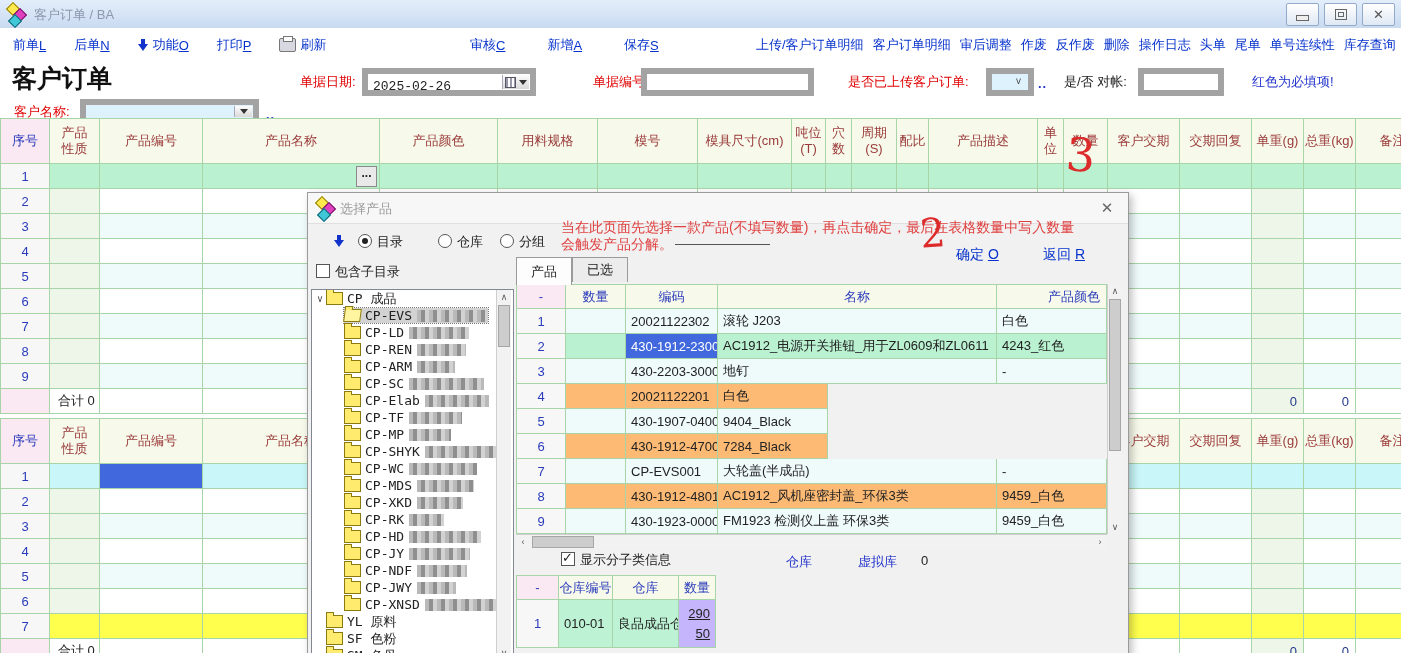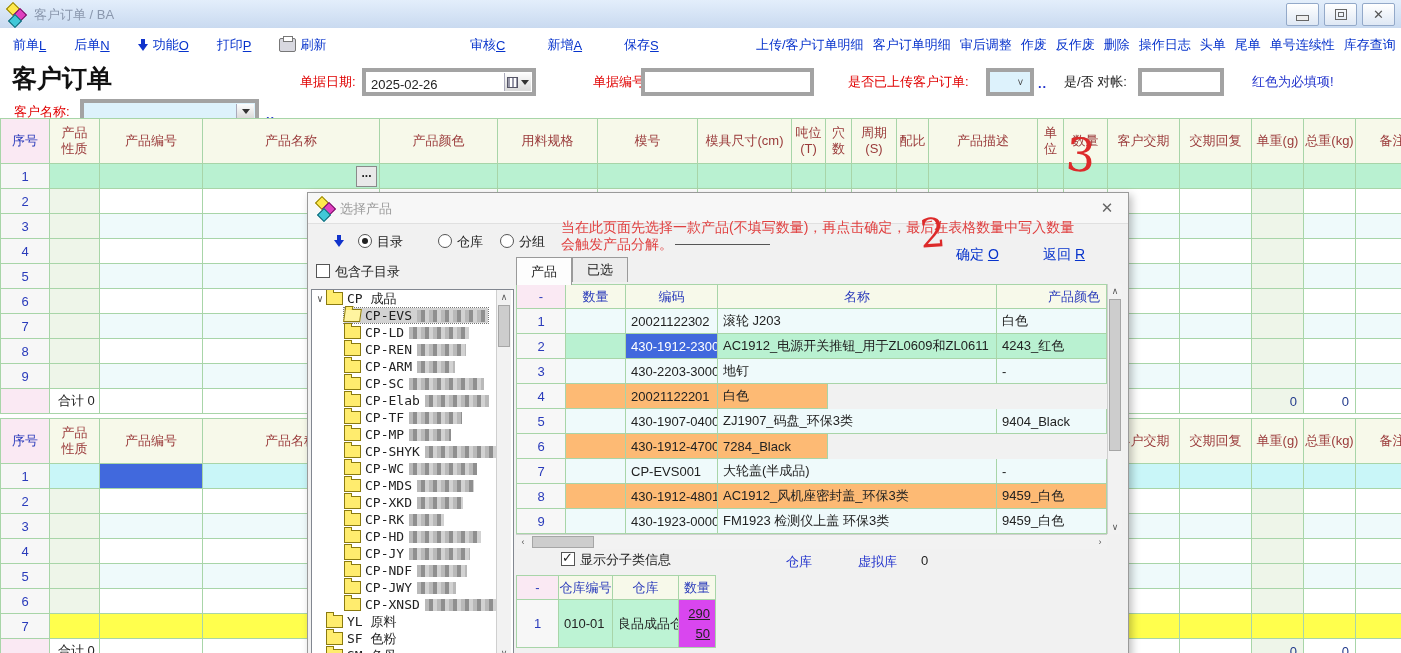--- a/index.html
+++ b/index.html
@@ -32,21 +32,21 @@
   .ico-refresh{display:inline-block;width:15px;height:12px;position:relative;margin-right:4px;
     background:#d8d8e0;border:1px solid #777;border-radius:2px;}
   .ico-refresh::before{content:"";position:absolute;left:3px;top:-3px;width:8px;height:4px;background:#fff;border:1px solid #777;}
   
   .formarea{position:absolute;left:0;top:60px;width:1401px;height:58px;background:#fff;}
   .doc-title{position:absolute;left:12px;top:2px;font-family:"Liberation Serif","DejaVu Serif",serif;
     font-weight:bold;font-size:25px;color:#111;}
   .flabel{position:absolute;white-space:nowrap;}
   .red{color:#e00000;}
   .blue{color:#2233cc;}
-  .inputbox{position:absolute;border:4px solid #a3a3a3;background:#fff;box-sizing:border-box;}
+  .inputbox{position:absolute;border:6px solid #a3a3a3;background:#fff;box-sizing:border-box;font-family:Liberation Mono, monospace;}
   .inputbox .val{position:absolute;left:5px;top:5px;}
   .combo-blue{background:#ddf2fc;}
   .ddbtn{position:absolute;right:1px;top:1px;bottom:1px;width:17px;background:linear-gradient(#fdfdfd,#d9d9d9);
     border-left:1px solid #aab;display:flex;align-items:center;justify-content:center;}
   .tri{width:0;height:0;border-left:4px solid transparent;border-right:4px solid transparent;border-top:5px solid #333;}
   .chevr{font-size:10px;color:#444;}
   .calbtn{position:absolute;right:1px;top:1px;bottom:1px;width:26px;background:linear-gradient(#fdfdfd,#d9d9d9);
     border-left:1px solid #aab;display:flex;align-items:center;justify-content:center;gap:3px;}
   .calico{width:9px;height:9px;border:1px solid #556;background:
     repeating-linear-gradient(90deg,#99a 0 2px,#fff 2px 4px);}
@@ -975,21 +975,20 @@
         <div class="dg-r">
           <div class="dg-c" style="width: 50px;">4</div>
           <div class="dg-c" style="width: 60px;"></div>
           <div class="dg-c" style="width: 92px;">20021122201</div>
           <div class="dg-c" style="width: 110px;">白色</div>
         </div>
         <div class="dg-r alt">
           <div class="dg-c" style="width: 50px;">5</div>
           <div class="dg-c" style="width: 60px;"></div>
           <div class="dg-c" style="width: 92px;">430-1907-0400</div>
-          <div class="dg-c" style="width: 279px;">ZJ1907_码盘_环保3类</div>
           <div class="dg-c" style="width: 110px;">9404_Black</div>
         </div>
         <div class="dg-r">
           <div class="dg-c" style="width: 50px;">6</div>
           <div class="dg-c" style="width: 60px;"></div>
           <div class="dg-c" style="width: 92px;">430-1912-4700</div>
           <div class="dg-c" style="width: 110px;">7284_Black</div>
         </div>
         <div class="dg-r alt">
           <div class="dg-c" style="width: 50px;">7</div>
@@ -1035,21 +1034,21 @@
         <div class="dg-h">
           <div class="dg-hc" style="width: 43px;">-</div>
           <div class="dg-hc" style="width: 54px;">仓库编号</div>
           <div class="dg-hc" style="width: 66px;">仓库</div>
           <div class="dg-hc" style="width: 37px;">数量</div>
         </div>
         <div class="dg-r">
           <div class="dg-c" style="width: 43px;">1</div>
           <div class="dg-c" style="width: 54px; background: rgb(189, 243, 212);">010-01</div>
           <div class="dg-c" style="width: 66px; background: rgb(189, 243, 212);">良品成品仓</div>
-          <div class="dg-c wqty" style="width: 37px; background: #d946ef; text-decoration: underline;">29050</div>
+          <div class="dg-c wqty" style="width: 37px; background: #c4b5fd; text-decoration: underline;">29050</div>
         </div>
       </div>
   </div>
 
   <div class="annot" style="left:1066px;top:128px;font-size:46px;transform:rotate(4deg);">3</div>
   <div class="annot" style="left:920px;top:210px;font-size:40px;transform:rotate(-4deg);">2</div>
 
 </div>
 
 </body></html>

